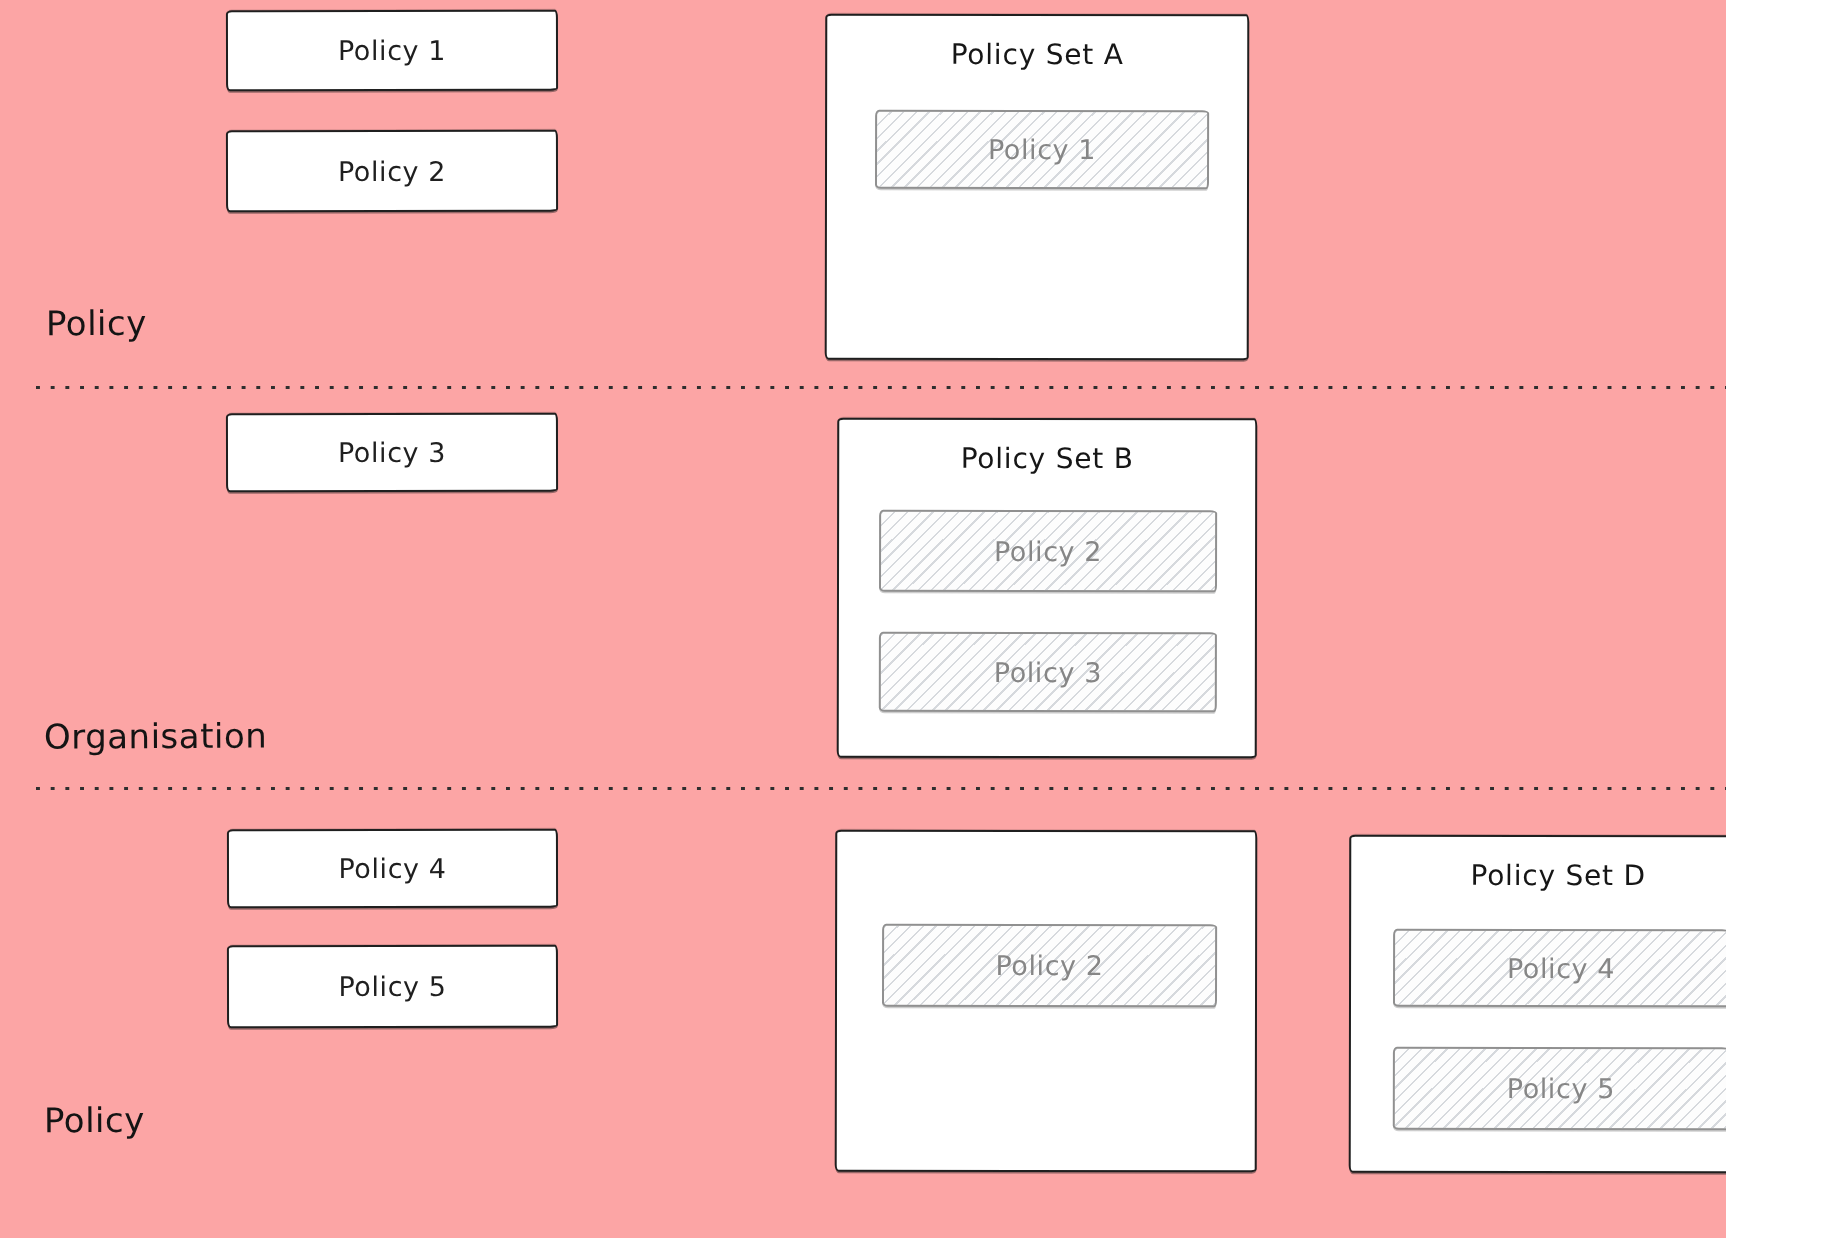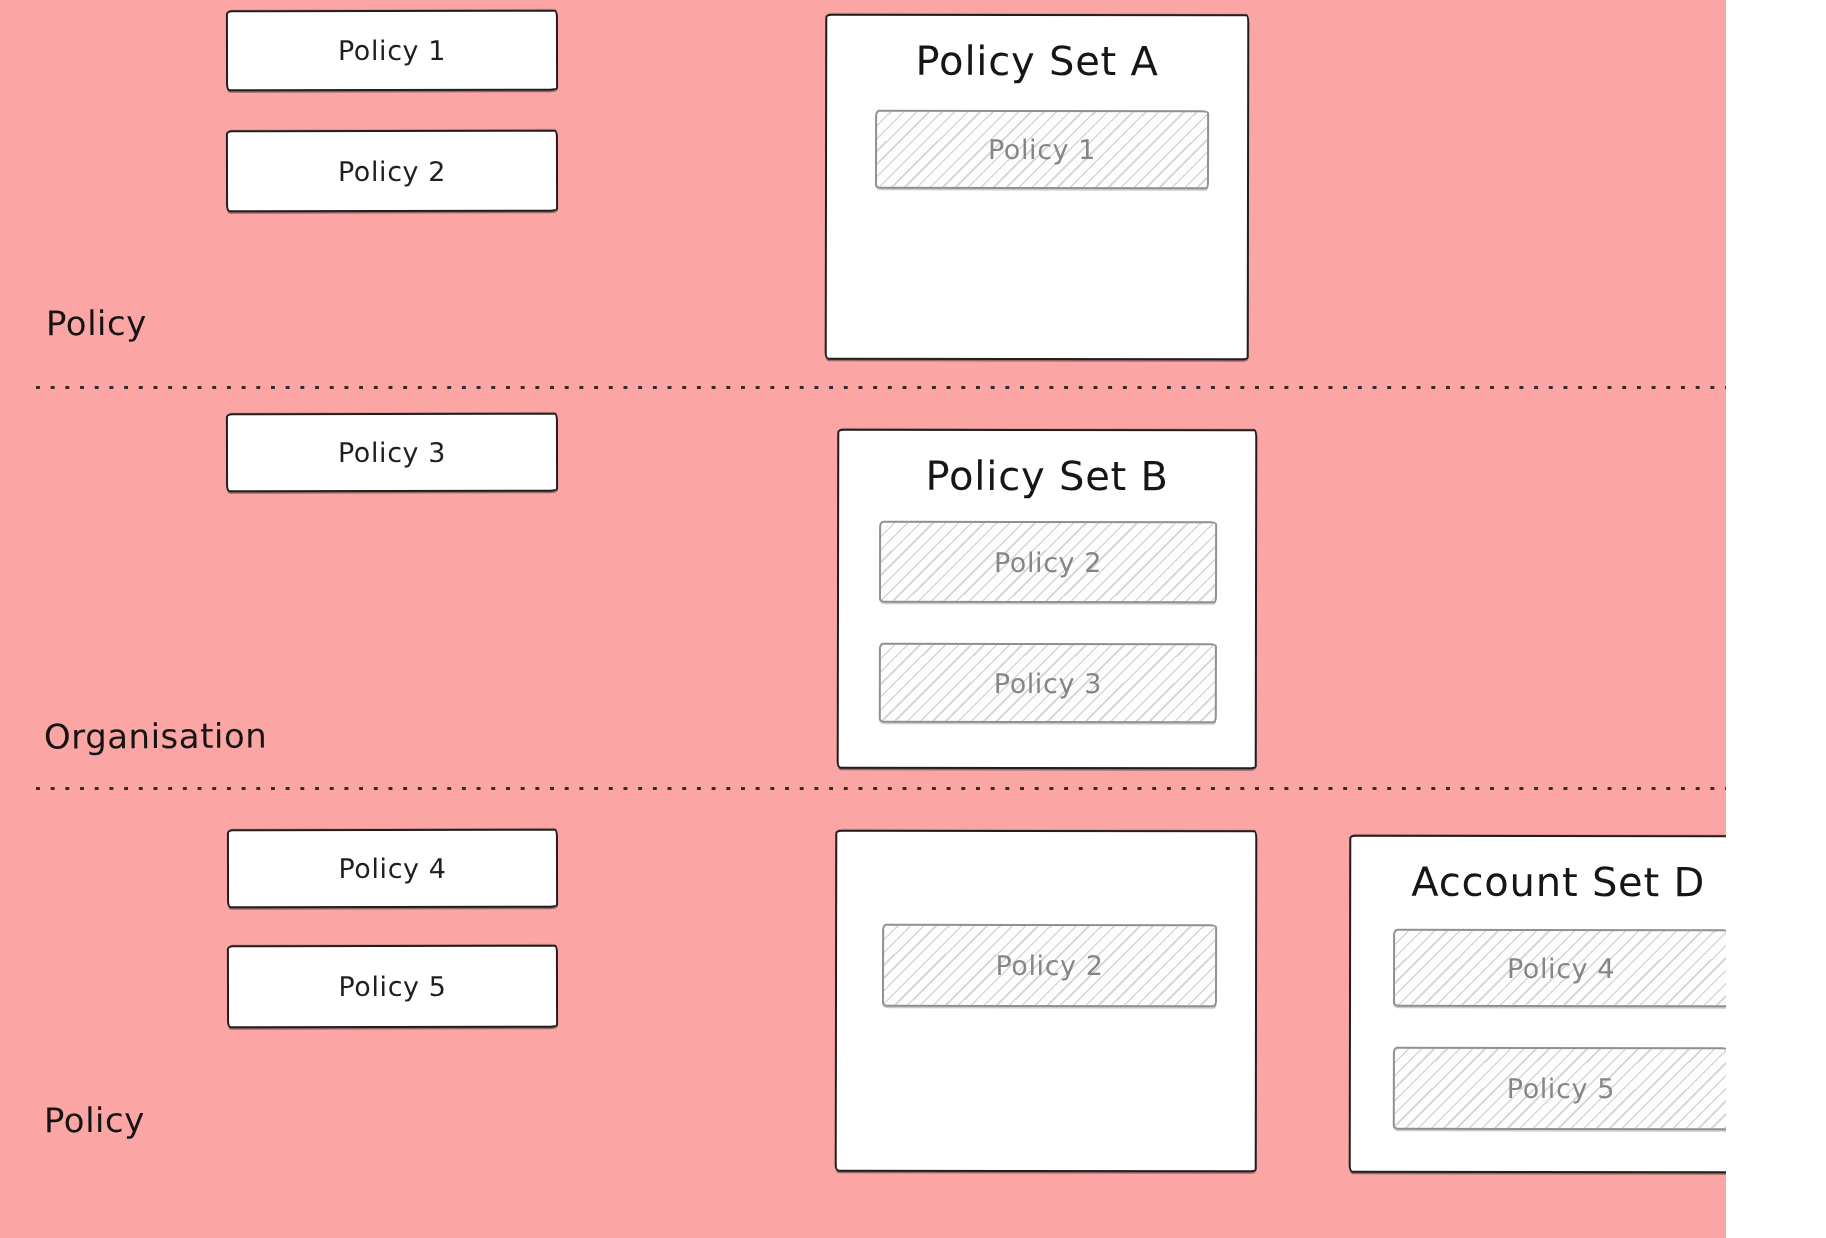--- a/index.html
+++ b/index.html
@@ -32,21 +32,21 @@
   }
   .pset {
     border-width: 2.8px;
     transform: rotate(0.1deg);
   }
   .pset-title {
     position: absolute;
     left: 0; right: 0;
     top: 22px;
     text-align: center;
-    font-size: 40px;
+    font-size: 28px;
     letter-spacing: 0.8px;
     color: #161616;
   }
   
   .hbox {
     position: absolute;
     box-sizing: border-box;
     border: 2.2px solid #909090;
     border-radius: 4px 7px 3px 6px / 6px 3px 7px 4px;
     background-color: #fdfdfd;
@@ -90,21 +90,21 @@
   .pbox-5 { left: 227px; top: 945px; width: 331px; height: 83px; }
 
   .label-account      { left: 46px; top: 303px; }
   .label-organisation { left: 44px; top: 716px; }
   .label-project      { left: 44px; top: 1100px; }
 
   .divider-1 { top: 385px; }
   .divider-2 { top: 786px; }
 
   .pset-a { left: 825px;  top: 14px;  width: 424px; height: 346px; }
-  .pset-b { left: 837px;  top: 418px; width: 420px; height: 340px; margin-top: 11px; }
+  .pset-b { left: 837px;  top: 418px; width: 420px; height: 340px; }
   .pset-c { left: 835px;  top: 830px; width: 422px; height: 342px; }
   .pset-d { left: 1349px; top: 835px; width: 418px; height: 338px; }
 
   .pset-a .m0 { left: 48px; top: 94px;  width: 334px; height: 79px; }
   .pset-b .m0 { left: 40px; top: 90px;  width: 338px; height: 82px; }
   .pset-b .m1 { left: 40px; top: 212px; width: 338px; height: 80px; }
   .pset-c .m0 { left: 45px; top: 92px;  width: 335px; height: 83px; }
   .pset-d .m0 { left: 42px; top: 92px;  width: 336px; height: 78px; }
   .pset-d .m1 { left: 42px; top: 210px; width: 336px; height: 83px; }
 </style>
@@ -154,21 +154,21 @@
     <span>Policy 5</span>
   </div>
 
   <div class="sketch pset pset-c">
     <div class="hbox m0">
       <span>Policy 2</span>
     </div>
   </div>
 
   <div class="sketch pset pset-d">
-    <div class="pset-title">Account Set D</div>
+    <div class="pset-title">Policy Set D</div>
     <div class="hbox m0">
       <span>Policy 4</span>
     </div>
     <div class="hbox m1">
       <span>Policy 5</span>
     </div>
   </div>
 
   <div class="tier-label label-project">Policy</div>
 

